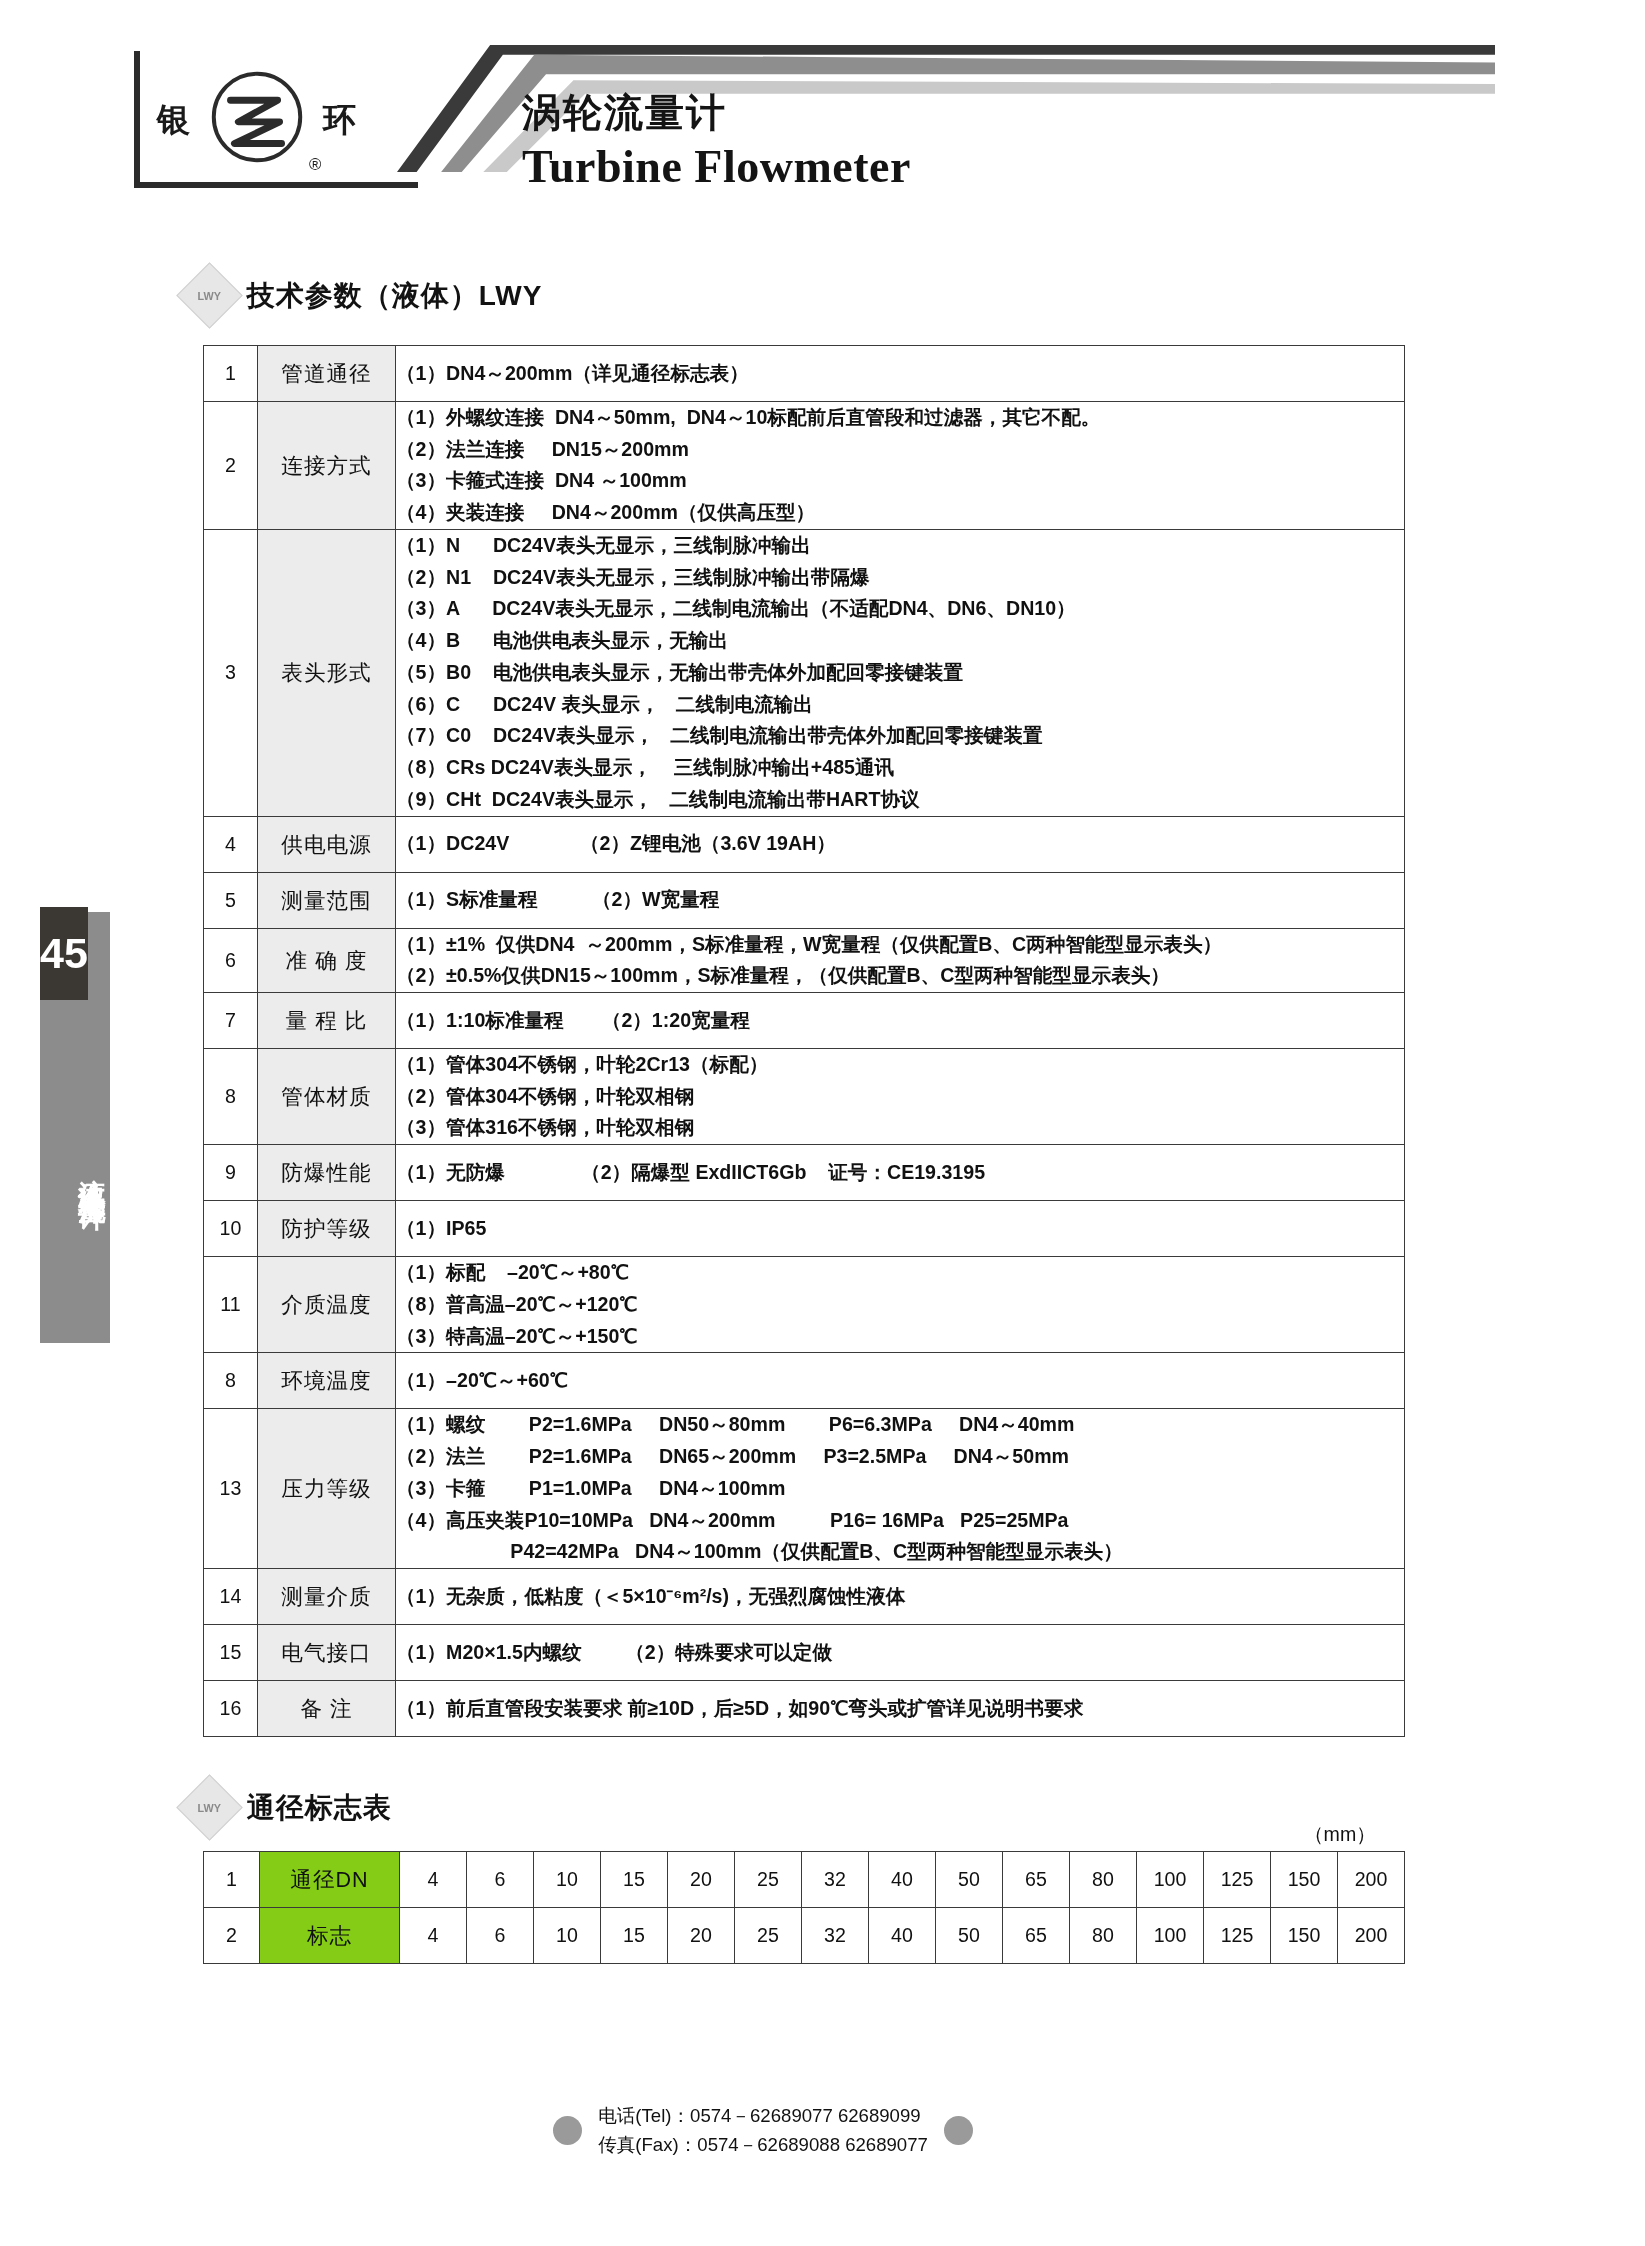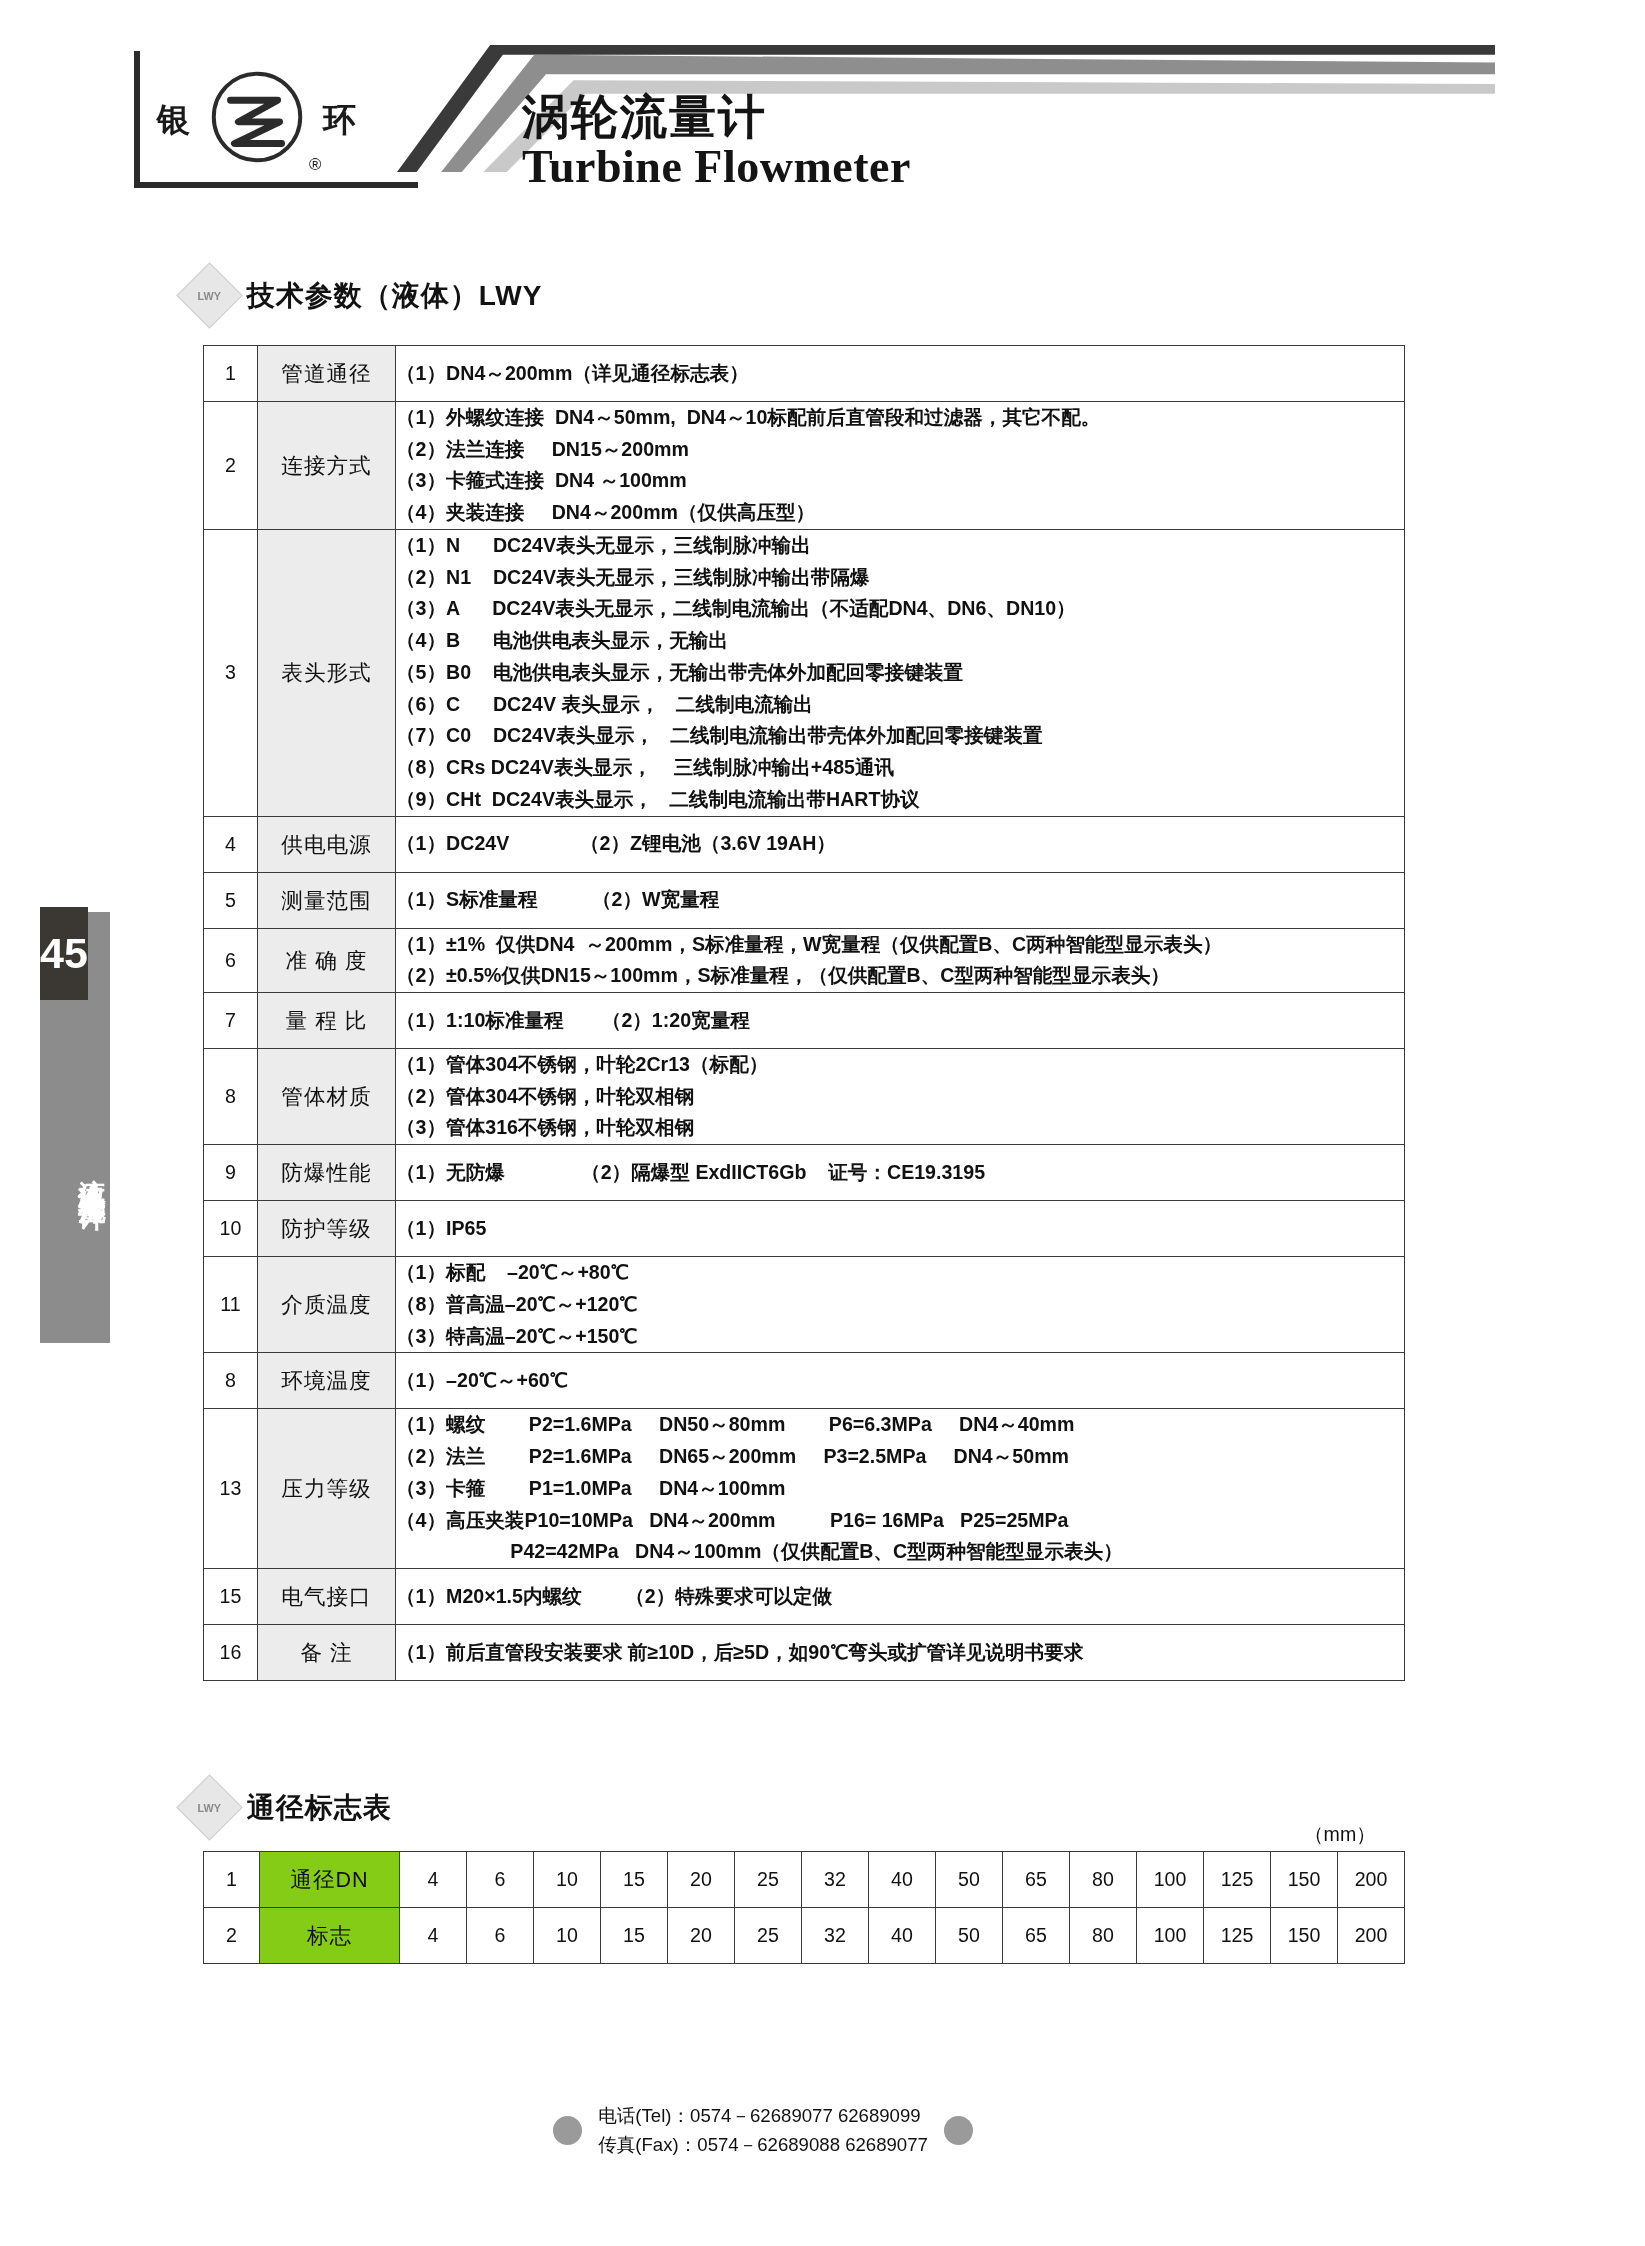--- a/index.html
+++ b/index.html
@@ -59,21 +59,21 @@
     color: #1a1a1a;
   }
   .slash-band {
     position: absolute;
     left: 397px; top: 45px;
     width: 1098px; height: 127px;
   }
   .title-cn {
     position: absolute;
     left: 522px; top: 86px;
-    font-size: 47px;
+    font-size: 39px;
     font-weight: bold;
     letter-spacing: 2px;
     color: #141414;
   }
   .title-en {
     position: absolute;
     left: 522px; top: 140px;
     font-size: 46px;
     font-weight: bold;
     font-family: "Liberation Serif", serif;
@@ -373,20 +373,27 @@
     </tr>
     <tr>
       <td class="c-idx">13</td>
       <td class="c-name">压力等级</td>
       <td class="c-val">
         <div class="ln">（1）螺纹        P2=1.6MPa     DN50～80mm        P6=6.3MPa     DN4～40mm</div>
         <div class="ln">（2）法兰        P2=1.6MPa     DN65～200mm     P3=2.5MPa     DN4～50mm</div>
         <div class="ln">（3）卡箍        P1=1.0MPa     DN4～100mm</div>
         <div class="ln">（4）高压夹装P10=10MPa   DN4～200mm          P16= 16MPa   P25=25MPa</div>
         <div class="ln">                     P42=42MPa   DN4～100mm（仅供配置B、C型两种智能型显示表头）</div>
+      </td>
+    </tr>
+    <tr>
+      <td class="c-idx">14</td>
+      <td class="c-name">测量介质</td>
+      <td class="c-val row-h1">
+        <div class="ln">（1）无杂质，低粘度（＜5×10⁻⁶m²/s)，无强烈腐蚀性液体</div>
       </td>
     </tr>
     <tr>
       <td class="c-idx">15</td>
       <td class="c-name">电气接口</td>
       <td class="c-val row-h1">
         <div class="ln">（1）M20×1.5内螺纹        （2）特殊要求可以定做</div>
       </td>
     </tr>
     <tr>

